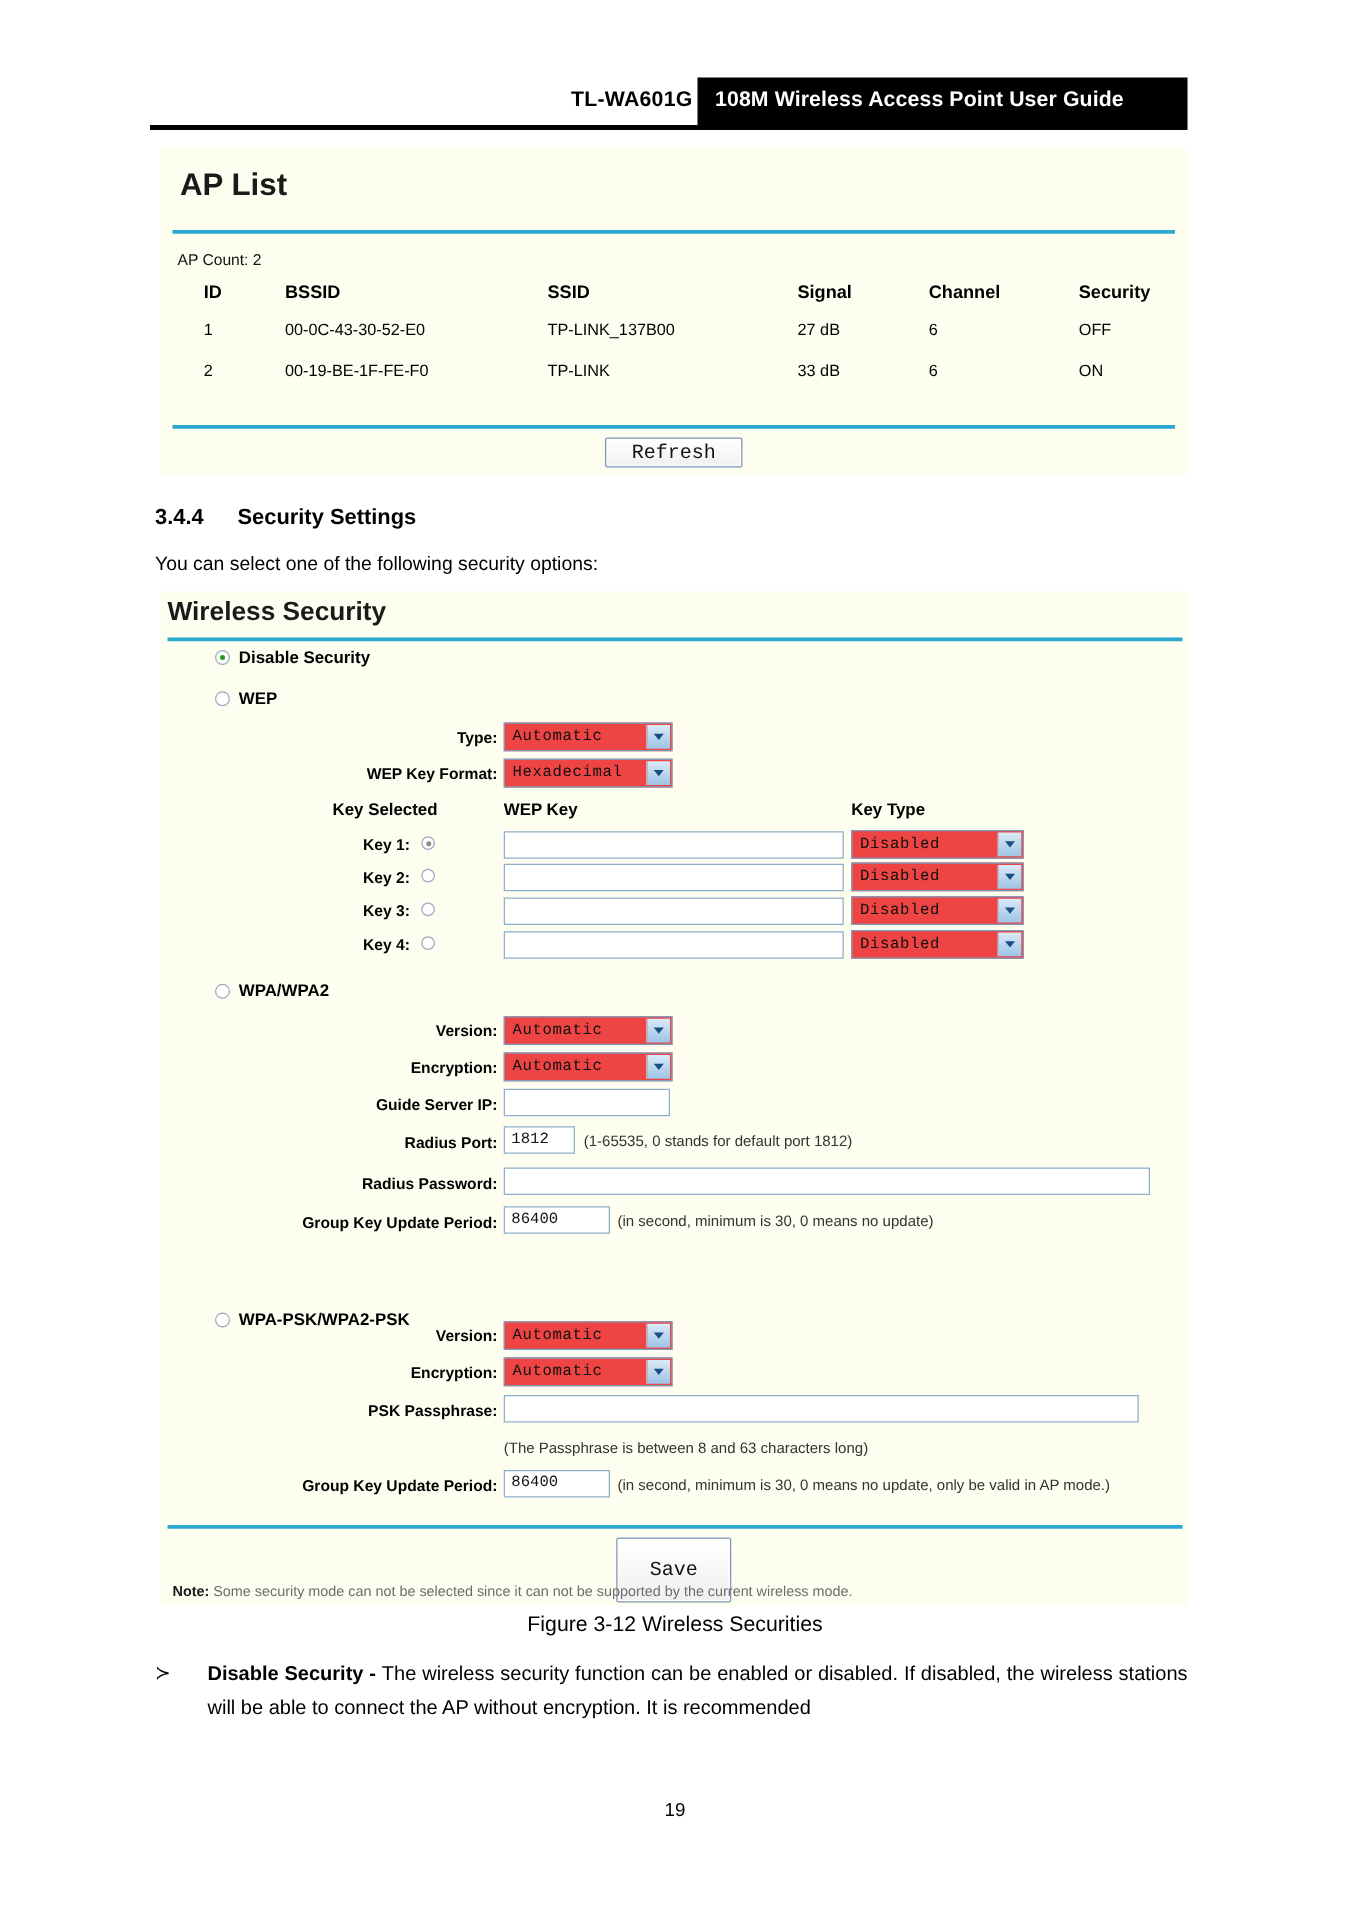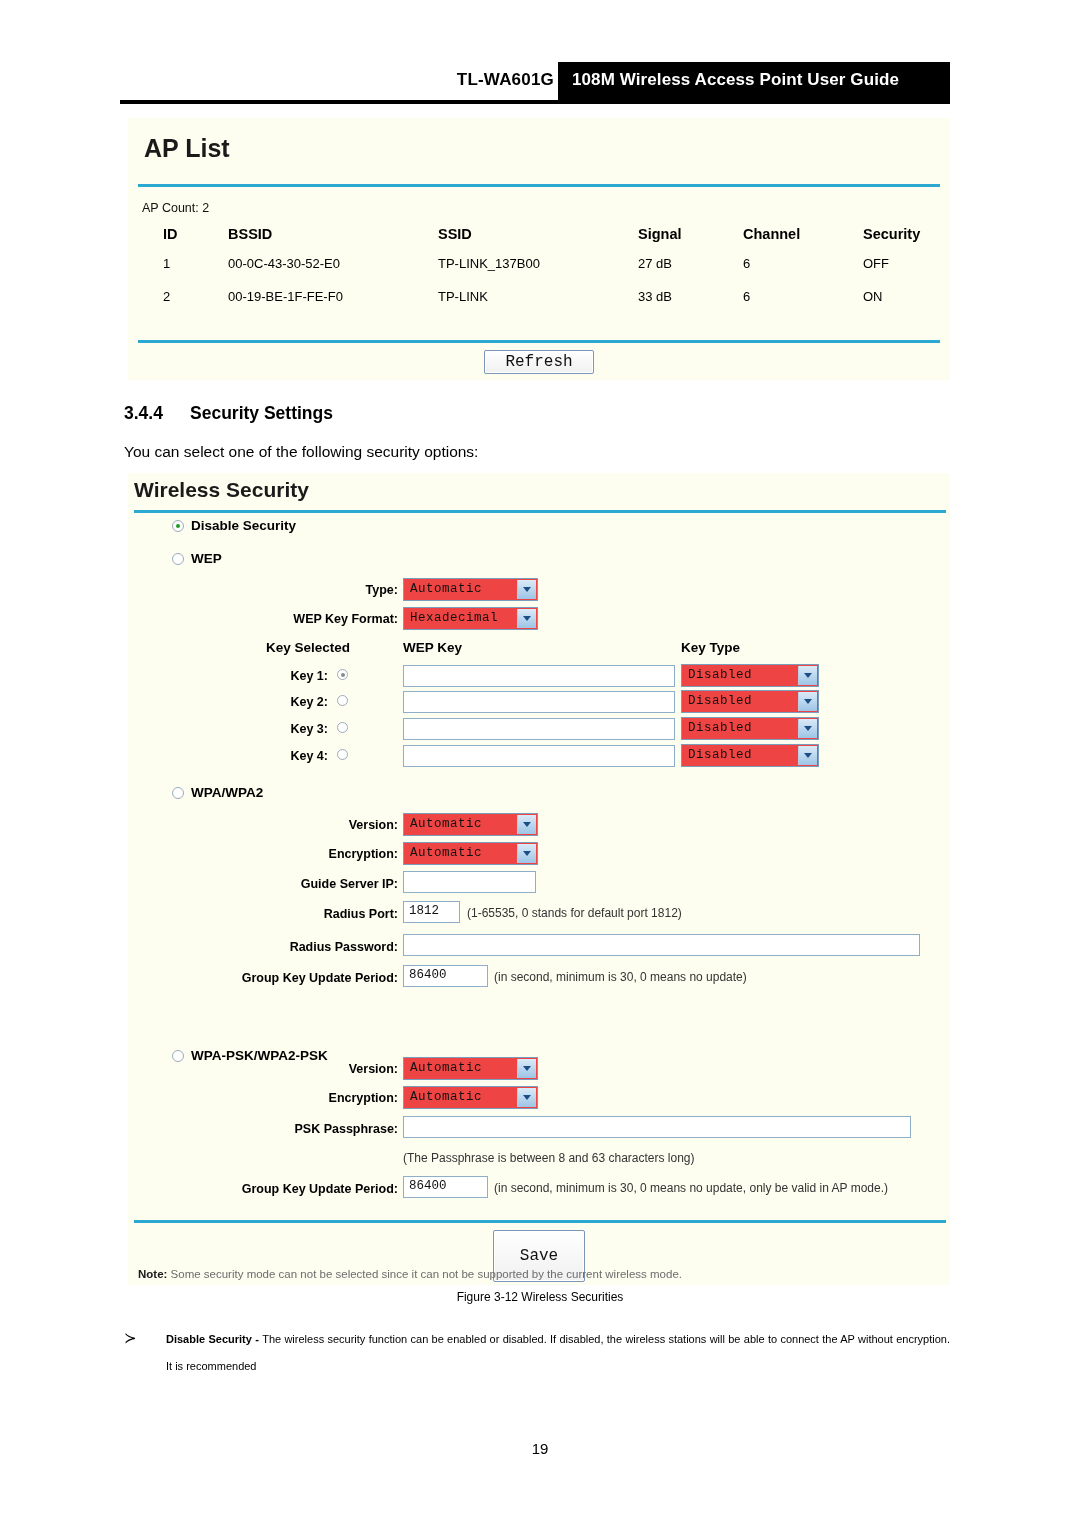--- a/index.html
+++ b/index.html
@@ -123,28 +123,28 @@
   }
   .hint{position:absolute;font-size:12px;color:#333;white-space:nowrap;}
 
   #save-wrap{position:absolute;left:0;top:757px;width:822px;text-align:center;}
   #save-wrap .btn{padding:16px 26px;}
   #note-wrap{position:absolute;left:10px;top:795px;font-size:11.5px;color:#6d6d6d;white-space:nowrap;}
   #note-wrap b{color:#1a1a1a;}
 
   
   #fig-cap{
-    position:absolute;left:0;top:1290px;width:1080px;text-align:center;font-size:12px;
+    position:absolute;left:0;top:1290px;width:1080px;text-align:center;font-size:17px;
   }
 
   
   #bullet{position:absolute;left:124px;top:1326px;width:826px;}
   #bullet .arrow{position:absolute;left:0;top:3px;font-size:15px;}
   #bullet .ptext{
-    margin-left:42px;font-size:11px;line-height:27px;text-align:justify;
+    margin-left:42px;font-size:16px;line-height:27px;text-align:justify;
   }
   #bullet .ptext b{font-weight:bold;}
 
   #pageno{position:absolute;left:0;top:1440px;width:1080px;text-align:center;font-size:15px;}
 </style>
 </head>
 <body>
 
 <div class="page">
 

